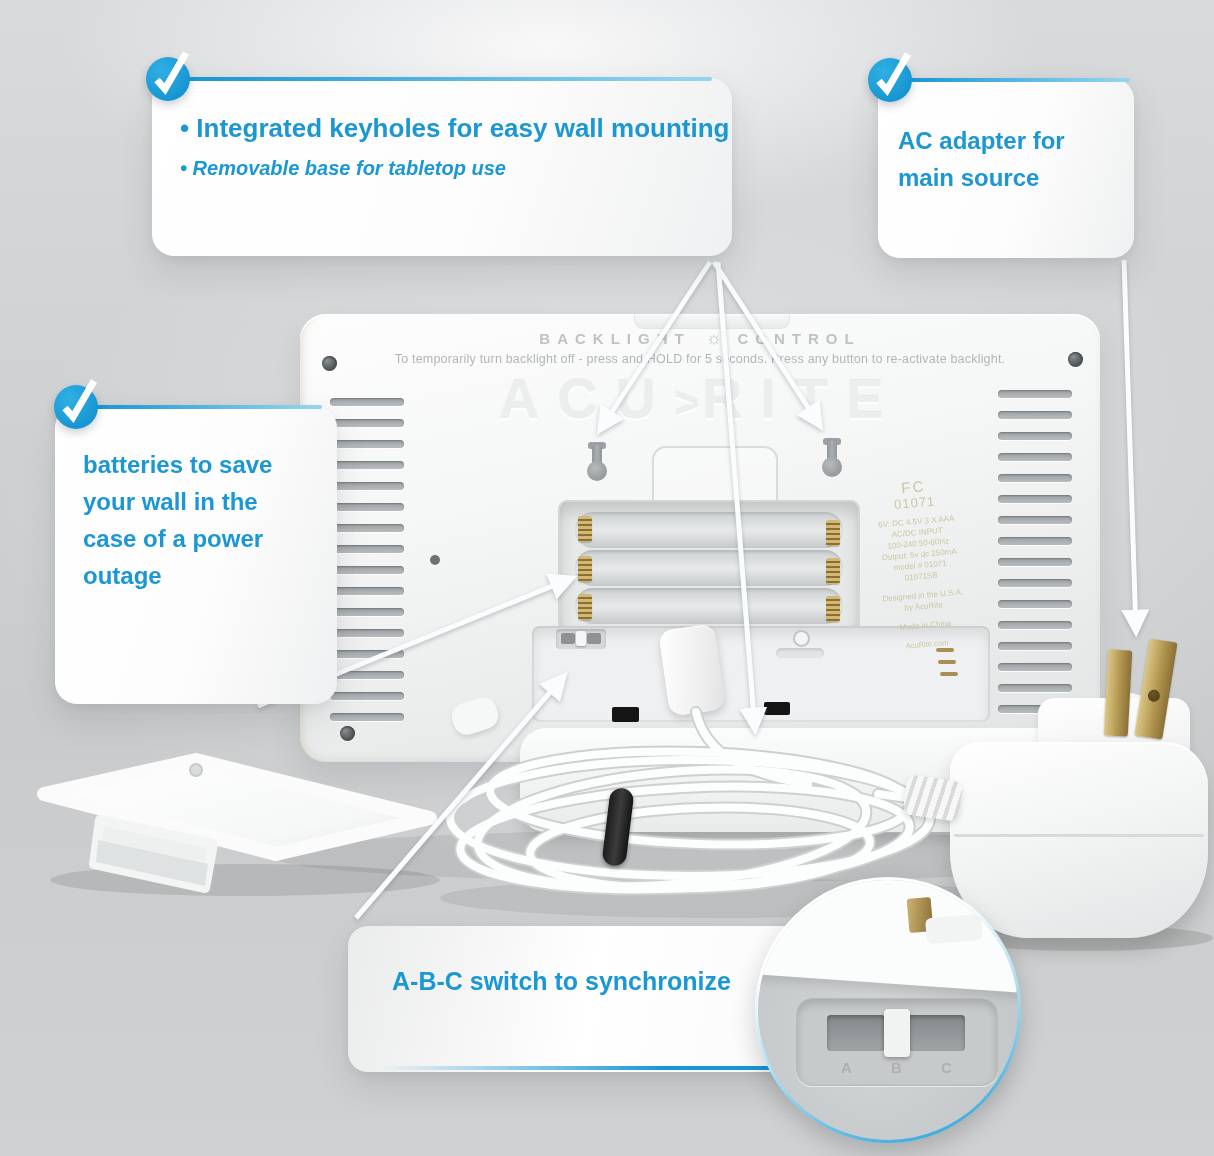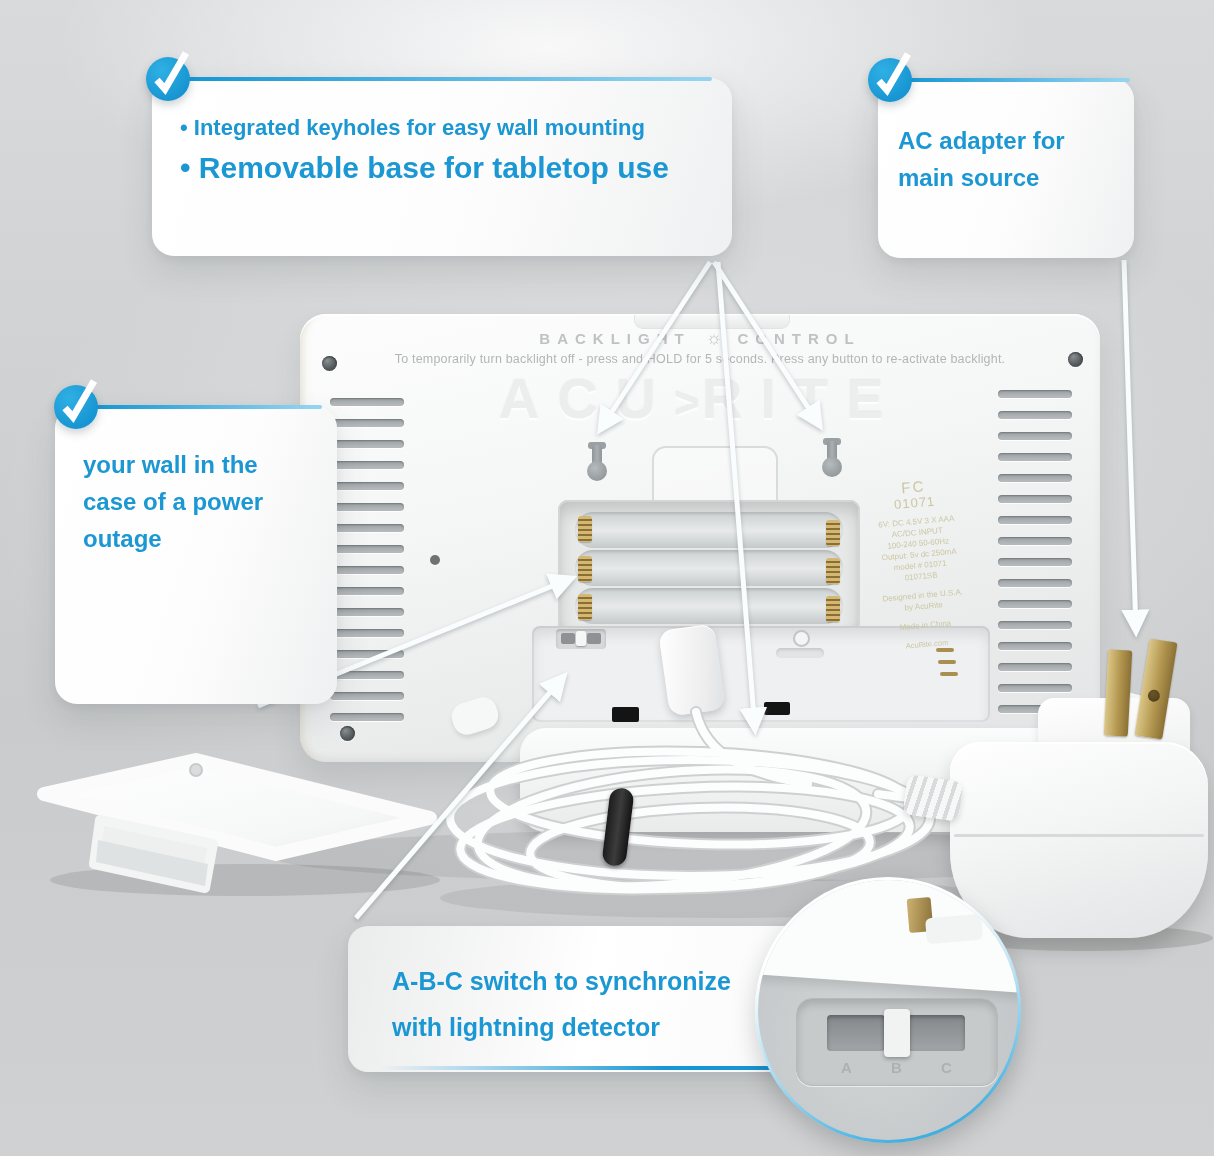--- a/index.html
+++ b/index.html
@@ -314,22 +314,22 @@
   </svg>
 
   <div class="panel" style="left:152px;top:78px;width:580px;height:178px;"></div>
   <div class="blue-line" style="left:188px;top:77px;width:524px;"></div>
   <div class="check-circle" style="left:146px;top:57px;">
     <svg width="44" height="44" viewBox="0 0 44 44">
       <polyline points="11,23 19,32 40,-4" fill="none" stroke="#ffffff" stroke-width="7"></polyline>
     </svg>
   </div>
   <div class="callout-text" style="left:180px;top:108px;font-size:23px;line-height:40px;">
-    <div style="font-size:22px;">• Integrated keyholes for easy wall mounting</div>
-    <div style="font-size:30px;">• Removable base for tabletop use</div>
+    <div style="font-size:26px;">• Integrated keyholes for easy wall mounting</div>
+    <div style="font-size:20px;font-style:italic;">• Removable base for tabletop use</div>
   </div>
 
   <div class="panel" style="left:878px;top:78px;width:256px;height:180px;"></div>
   <div class="blue-line" style="left:906px;top:78px;width:224px;"></div>
   <div class="check-circle" style="left:868px;top:58px;">
     <svg width="44" height="44" viewBox="0 0 44 44">
       <polyline points="11,23 19,32 40,-4" fill="none" stroke="#ffffff" stroke-width="7"></polyline>
     </svg>
   </div>
   <div class="callout-text" style="left:898px;top:122px;font-size:24px;line-height:37px;">
@@ -338,31 +338,31 @@
   </div>
 
   <div class="panel" style="left:55px;top:406px;width:282px;height:298px;"></div>
   <div class="blue-line" style="left:96px;top:405px;width:226px;"></div>
   <div class="check-circle" style="left:54px;top:385px;">
     <svg width="44" height="44" viewBox="0 0 44 44">
       <polyline points="11,23 19,32 40,-4" fill="none" stroke="#ffffff" stroke-width="7"></polyline>
     </svg>
   </div>
   <div class="callout-text" style="left:83px;top:446px;font-size:24px;line-height:37px;">
+    <div>batteries to save</div>
     <div>your wall in the</div>
     <div>case of a power</div>
     <div>outage</div>
   </div>
 
   <div class="panel" style="left:348px;top:926px;width:646px;height:146px;border-radius:20px;
               background:linear-gradient(100deg,rgba(255,255,255,.6) 0%,#ffffff 38%,#f4f5f6 100%);"></div>
   <div class="blue-line" style="left:380px;top:1066px;width:592px;background:linear-gradient(90deg,rgba(22,151,212,0) 0%,#1697d4 48%,#1e8fd0 100%);"></div>
   <div class="callout-text" style="left:392px;top:958px;font-size:25px;line-height:46px;">
     <div>A-B-C switch to synchronize</div>
-    <div>with lightning detector</div>
   </div>
 
   <div class="magnifier">
     <div class="inner">
       <div class="abs" style="left:-30px;top:-44px;width:340px;height:148px;background:#fbfcfc;border-radius:20px;transform:rotate(4deg);box-shadow:0 6px 10px rgba(0,0,0,.10);"></div>
       <div class="abs" style="left:150px;top:18px;width:24px;height:34px;background:linear-gradient(100deg,#cdb273,#8a7036);border-radius:3px;transform:rotate(-5deg);"></div>
       <div class="abs" style="left:168px;top:36px;width:56px;height:26px;background:#f2f3f3;border-radius:6px;transform:rotate(-5deg);"></div>
       <div class="mag-switch">
         <i class="sl" style="left:30px;"></i>
           <i class="sl" style="left:110px;"></i>

